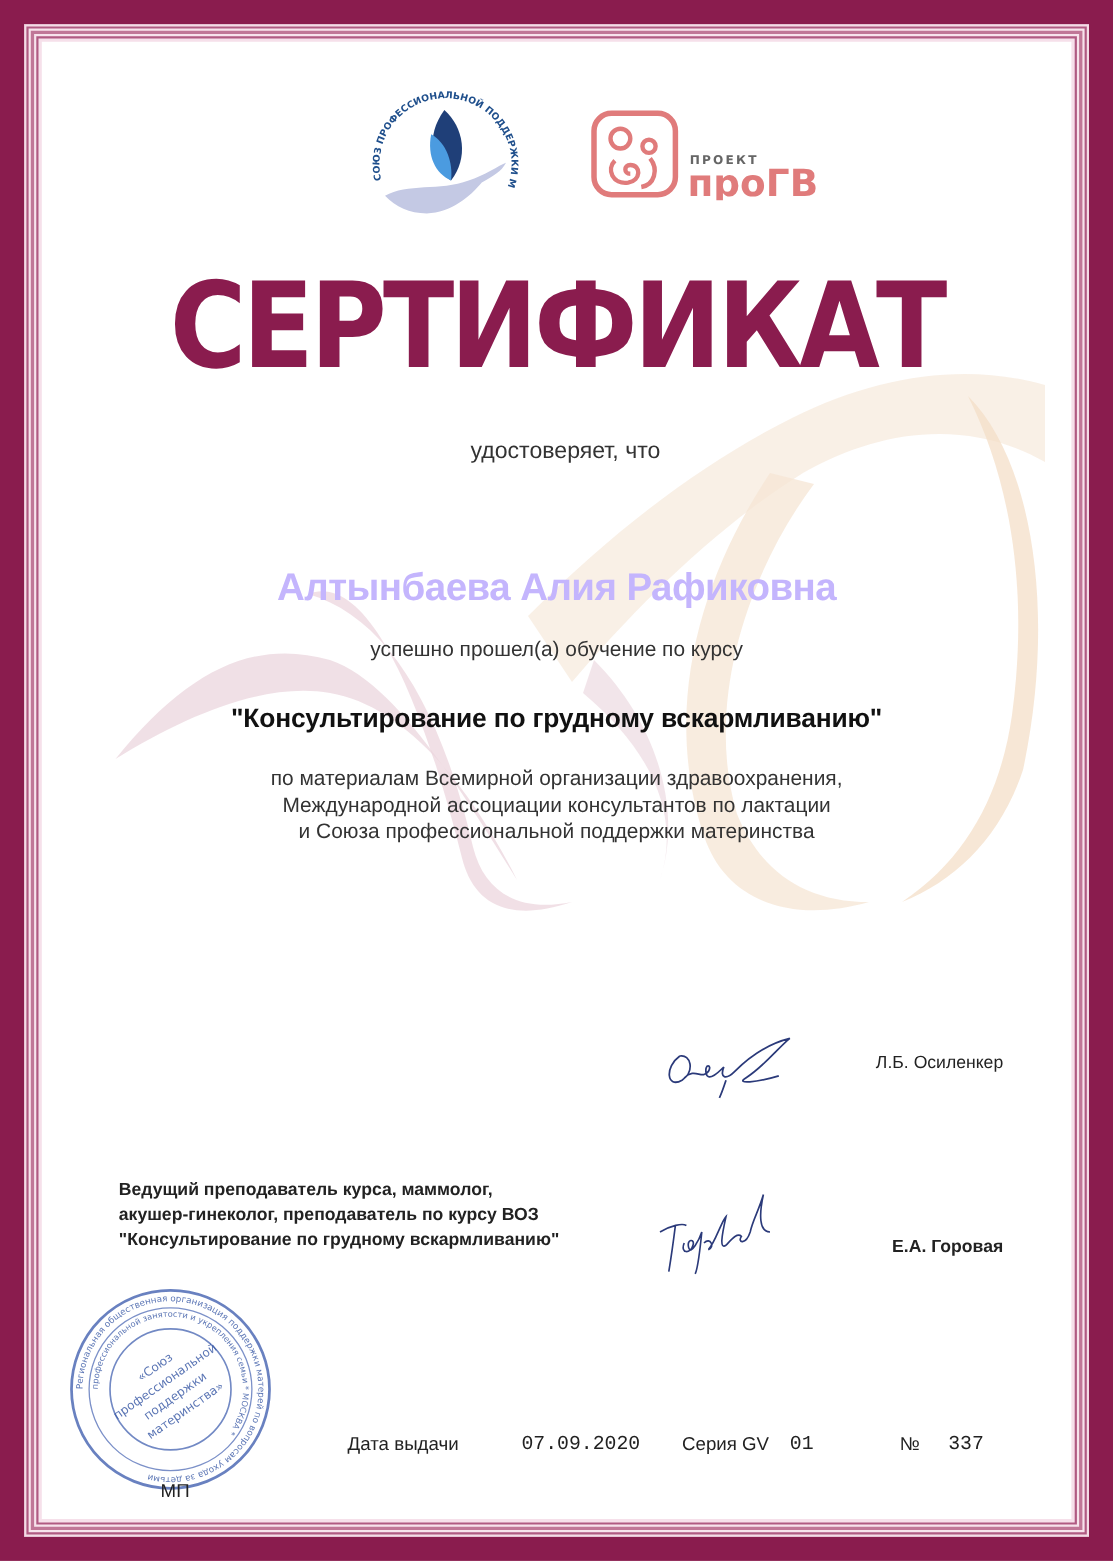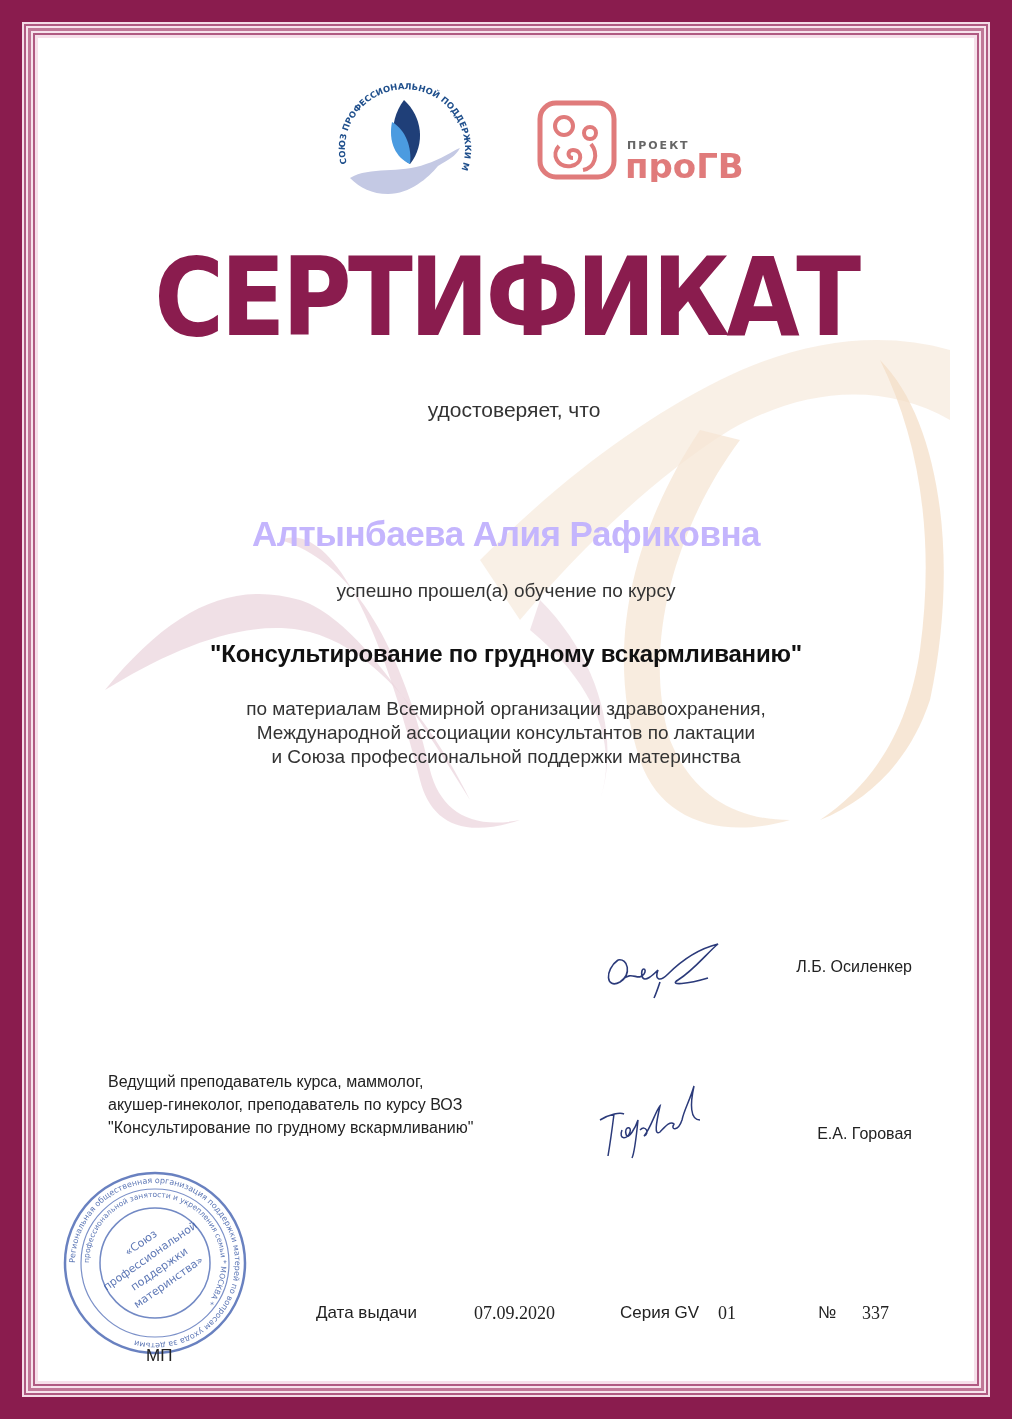--- a/index.html
+++ b/index.html
@@ -18,21 +18,21 @@
   .passed { top:580px; font-size:19px; }
   .course { top:640px; font-size:24px; font-weight:bold; color:#111; letter-spacing:-0.2px; }
   .details { top:697px; font-size:19px; line-height:24px; }
   .sig-row { position:absolute; left:108px; right:100px; color:#222; font-size:16px; line-height:23px; }
   .sig-title { position:absolute; left:0; top:0; }
   .sig-name { position:absolute; right:0; font-size:16px; }
   .sig-img { position:absolute; }
   .stamp { position:absolute; left:62px; top:1170px; width:186px; height:186px; }
   .mp { position:absolute; left:146px; top:1303px; font-size:17px; color:#222;margin-top:43px; }
   .footer { position:absolute; top:1303px; font-size:17px; color:#222; }
-  .serif { font-family:Liberation Serif, serif; font-size:18px; color:#222; }
+  .serif { font-family:Liberation Mono, monospace; font-size:18px; color:#222; }
 </style>
 </head>
 <body>
 
 <div class="frame"></div>
 <div class="lace-band"></div>
 
 <svg class="ribbon" width="1012" height="1419" viewBox="0 0 1012 1419">
   <path d="M105 690 C170 610, 230 580, 300 600 C360 620, 420 720, 470 800 C420 700, 360 640, 300 630 C240 620, 170 650, 105 690 Z" fill="#e9d3dc" opacity="0.7"></path>
   <path d="M280 540 C330 520, 380 620, 420 780 C430 820, 460 840, 520 820 C470 830, 440 810, 430 770 C400 640, 350 560, 280 540 Z" fill="#ecd6de" opacity="0.75"></path>
@@ -74,21 +74,21 @@
   <div>и Союза профессиональной поддержки материнства</div>
 </div>
 
 <div class="sig-row" style="top:931px;height:60px;">
   <div class="sig-name" style="top:24px;">Л.Б. Осиленкер</div>
 </div>
 <svg class="sig-img" style="left:598px;top:930px;" width="140" height="70" viewBox="0 0 140 70">
   <path d="M20 30 C6 40, 8 60, 22 52 C34 44, 30 28, 20 30 M24 50 C34 40, 40 52, 46 44 C50 38, 42 36, 44 46 C46 54, 56 44, 60 40 C56 50, 62 52, 70 44 C80 34, 96 20, 120 14 C110 22, 96 40, 80 50 C70 56, 90 54, 110 48 M62 52 C60 58, 58 64, 56 68" fill="none" stroke="#2b3a7a" stroke-width="1.6"></path>
 </svg>
 
-<div class="sig-row" style="top:1070px;height:80px;">
+<div class="sig-row" style="top:1070px;height:80px;font-weight:bold;">
   <div class="sig-title">
     <div>Ведущий преподаватель курса, маммолог,</div>
     <div>акушер-гинеколог, преподаватель по курсу ВОЗ</div>
     <div>"Консультирование по грудному вскармливанию"</div>
   </div>
   <div class="sig-name" style="top:52px;">Е.А. Горовая</div>
 </div>
 <svg class="sig-img" style="left:590px;top:1080px;" width="130" height="80" viewBox="0 0 130 80">
   <path d="M10 40 C20 34, 30 32, 34 34 M24 34 C22 50, 20 64, 18 76 M32 50 C28 60, 38 60, 40 52 C42 46, 34 46, 36 54 C38 62, 46 46, 48 40 C46 60, 44 74, 42 78 M50 50 C56 44, 60 54, 54 56 C60 50, 66 30, 70 26 C66 44, 64 56, 70 52 C74 48, 80 40, 84 44 C80 50, 88 52, 92 40 C94 30, 100 20, 104 6 C100 24, 100 40, 110 40" fill="none" stroke="#2b3a7a" stroke-width="1.5"></path>
 </svg>

